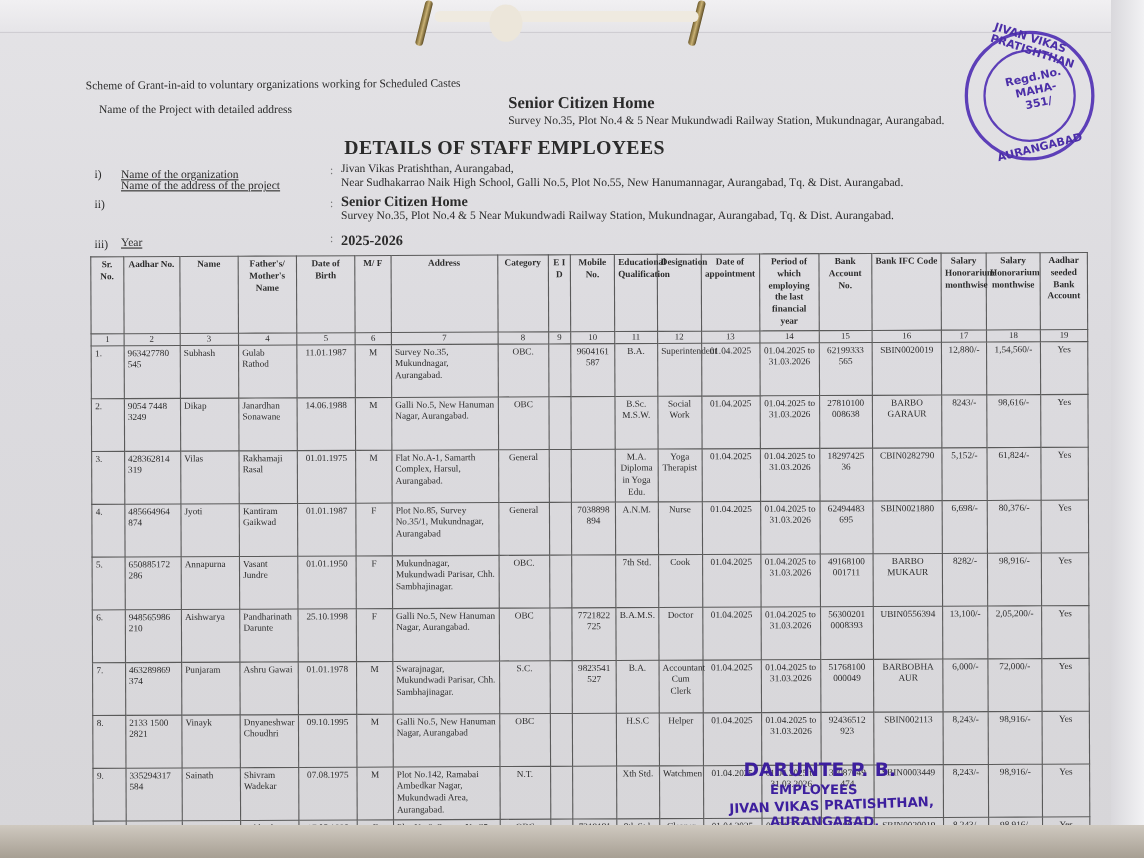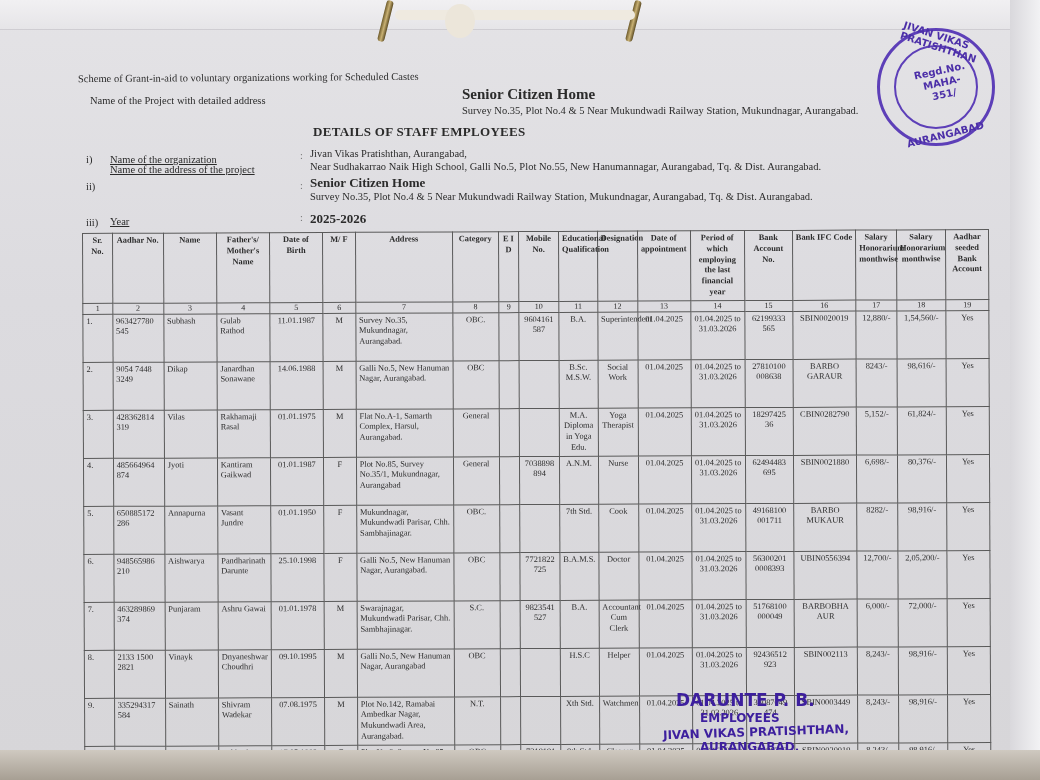--- a/index.html
+++ b/index.html
@@ -37,21 +37,21 @@
   }
   .ring { position: absolute; top: 0; width: 7px; height: 42px; background: linear-gradient(90deg,#6d5a2a,#c9b174,#5b4a22); transform: rotate(14deg); border-radius: 3px; }
   .ring.r1 { left: 382px; }
   .ring.r2 { left: 630px; }
 
   .t { position: absolute; white-space: nowrap; font-size: 10.5px; }
   .scheme { left: 78px; top: 72px; font-size: 10.5px; transform: rotate(-0.4deg); }
   .proj-label { left: 90px; top: 95px; font-size: 10.5px; }
   .proj-name { left: 462px; top: 86px; font-size: 15px; font-weight: bold; }
   .proj-addr { left: 462px; top: 105px; font-size: 10.5px; }
-  .details-title { left: 313px; top: 124px; font-size: 13px; font-weight: bold; letter-spacing: 0.3px; }
+  .details-title { left: 313px; top: 124px; font-size: 18px; font-weight: bold; letter-spacing: 0.3px; }
 
   .info-num { left: 86px; font-size: 10.5px; }
   .info-lbl { left: 110px; font-size: 10.5px; text-decoration: underline; }
   .info-colon { left: 300px; font-size: 10.5px; color: #777; }
   .info-val { left: 310px; font-size: 10.5px; }
   .info-val.bold { font-weight: bold; font-size: 13px; }
   .project-id { left: 666px; top: 202px; font-family: "DejaVu Sans", sans-serif; font-weight: bold; font-size: 13.5px; letter-spacing: 0.3px; }
 
   table.staff {
     position: absolute; left: 82px; top: 233px; width: 907px;
@@ -303,21 +303,21 @@
           <td>Galli No.5, New Hanuman Nagar, Aurangabad.</td>
           <td class="c">OBC</td>
           <td class="c"></td>
           <td class="c">7721822 725</td>
           <td class="c">B.A.M.S.</td>
           <td class="c">Doctor</td>
           <td class="c">01.04.2025</td>
           <td class="c">01.04.2025 to 31.03.2026</td>
           <td class="c">56300201 0008393</td>
           <td class="c">UBIN0556394</td>
-          <td class="c">12,700/-</td>
+          <td class="c">13,100/-</td>
           <td class="c">2,05,200/-</td>
           <td class="c">Yes</td>
         </tr>
         <tr class="data">
           <td>7.</td>
           <td>463289869 374</td>
           <td>Punjaram</td>
           <td>Ashru Gawai</td>
           <td class="c">01.01.1978</td>
           <td class="c">M</td>

